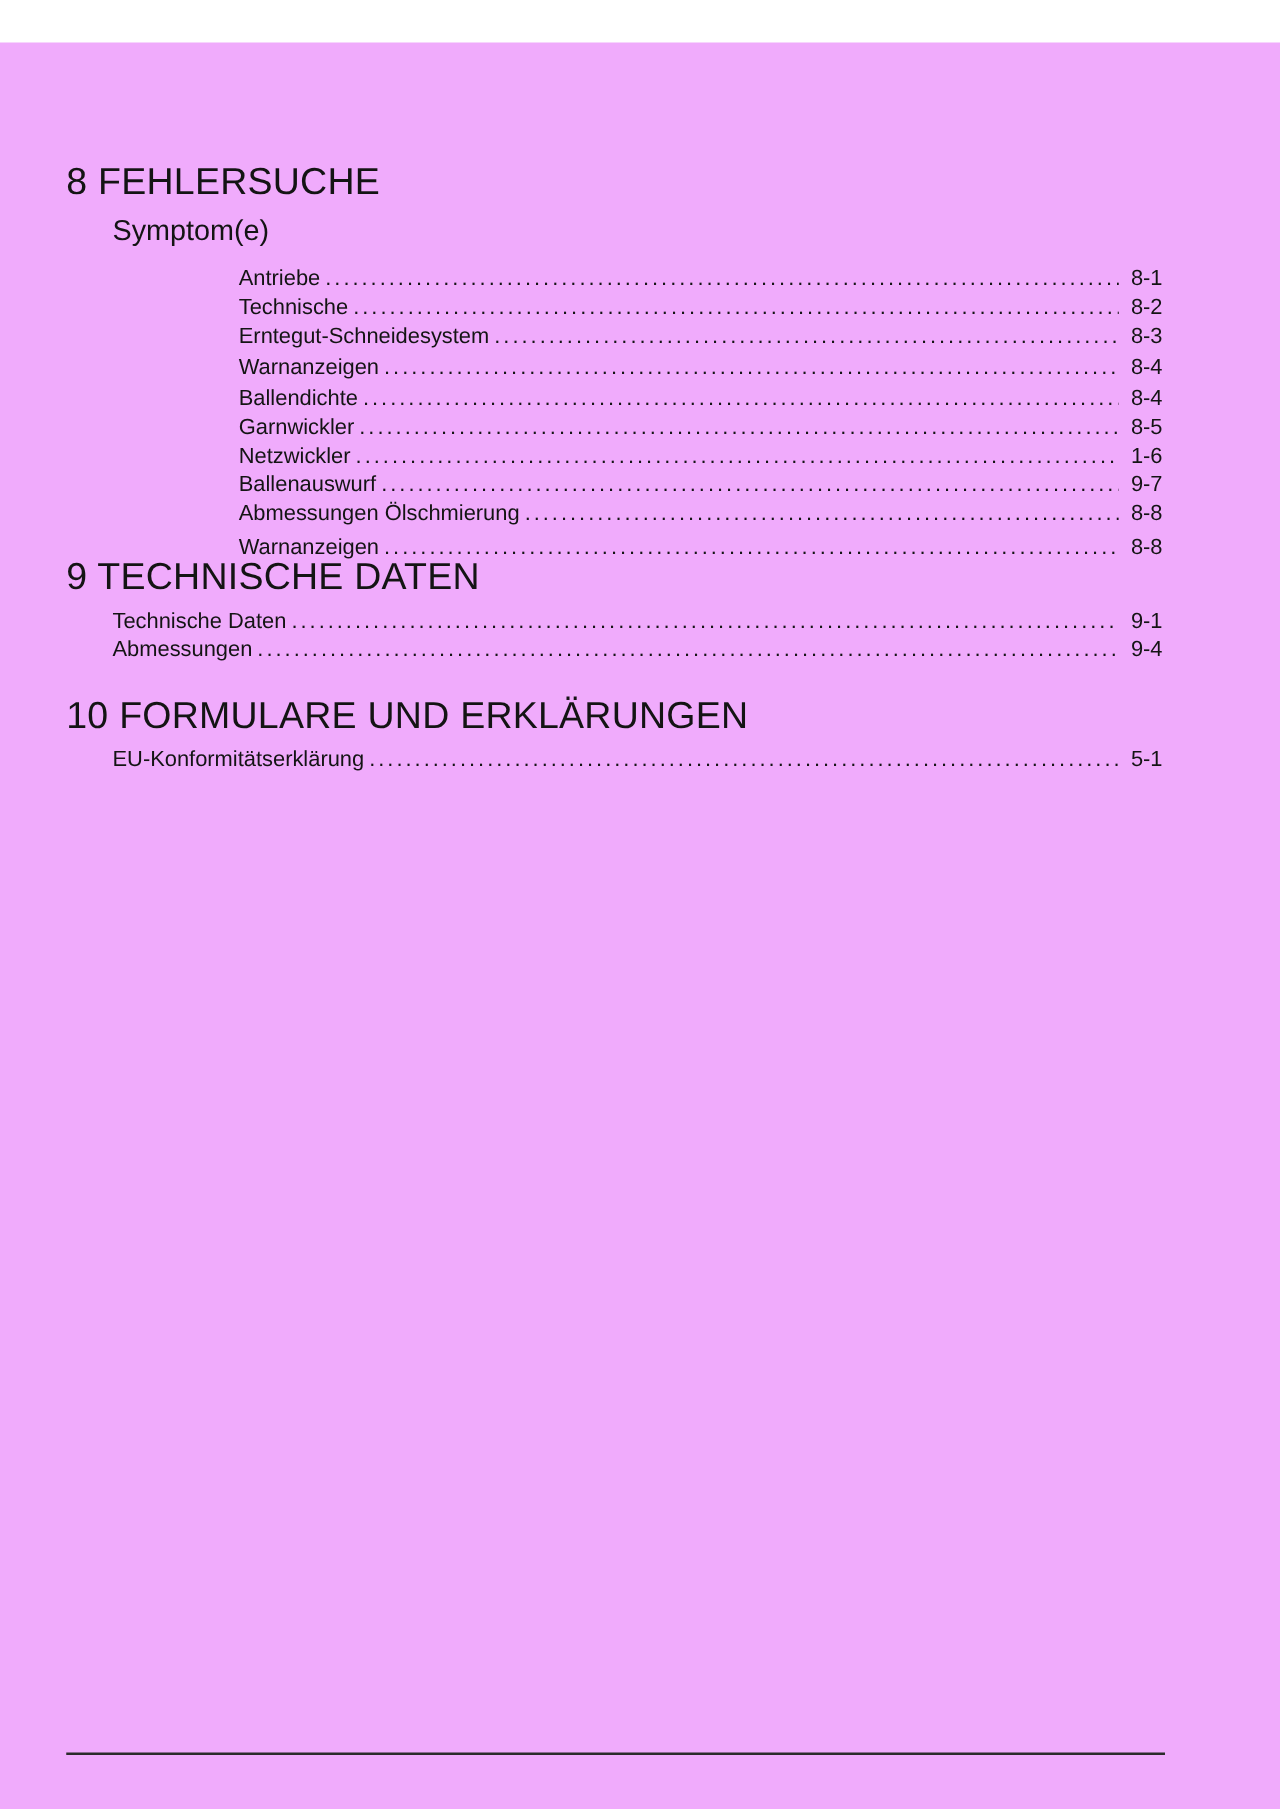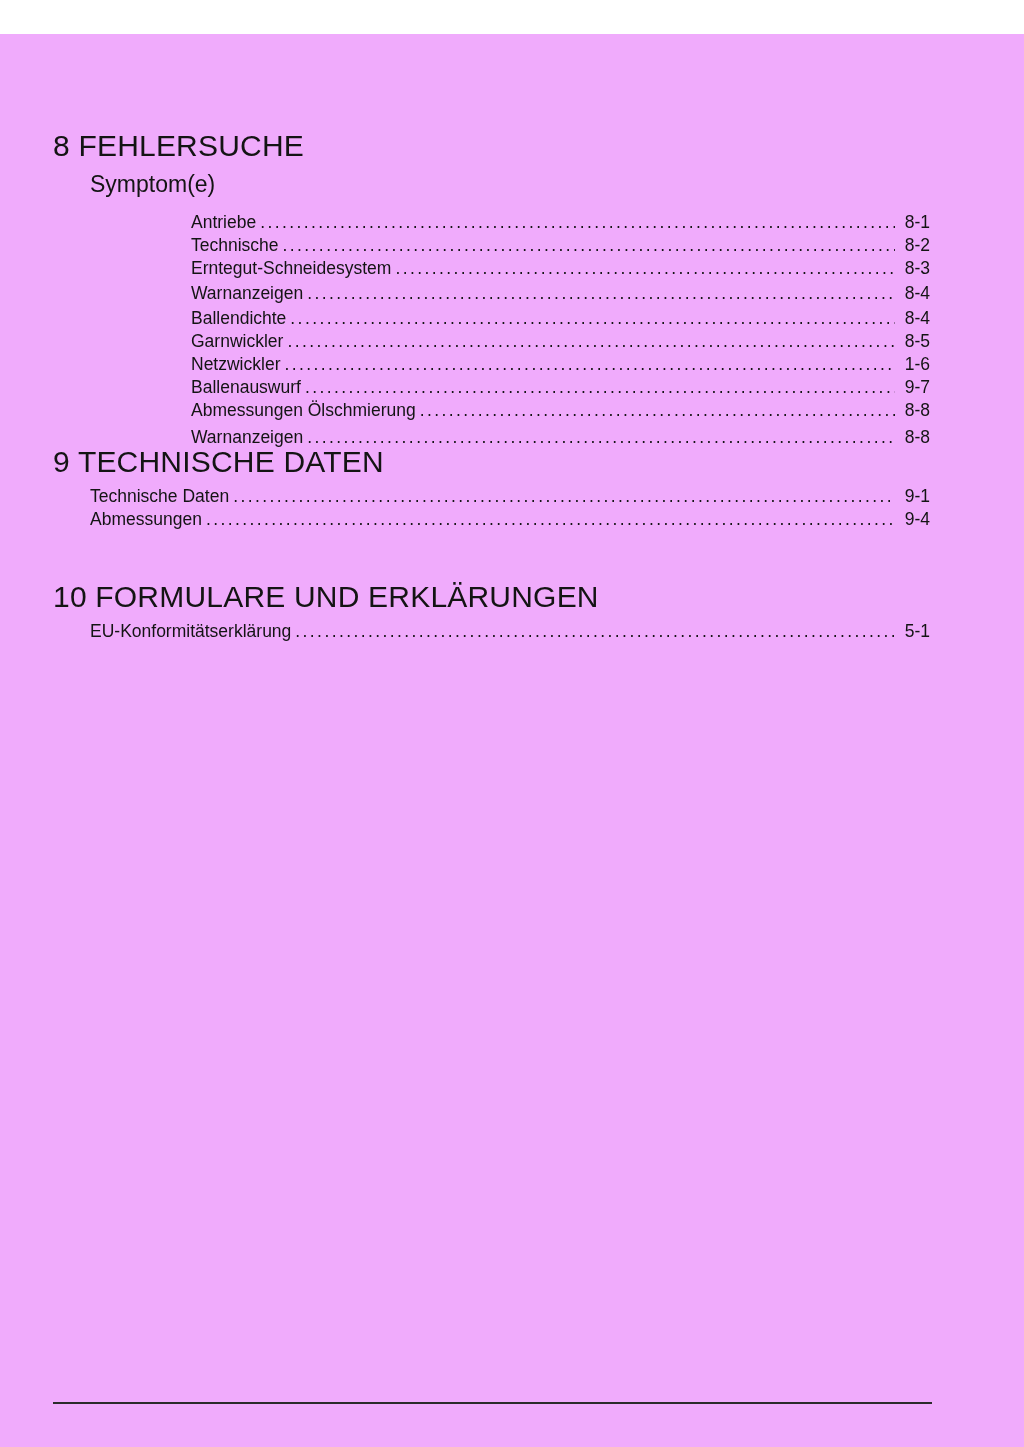--- a/index.html
+++ b/index.html
@@ -22,21 +22,21 @@
     background: #f0abfc;
     margin-top: 34px;
   }
   .section {
     position: absolute;
     left: 53px;
     right: 94px; 
   }
   .section-8  { top: 95px;  }
   .section-9  { top: 411px; }
-  .section-10 { top: 546px; }
+  .section-10 { top: 522px; }
 
   .sec-heading {
     font-size: 30px;
     font-weight: 400;
     line-height: 34px;
     margin: 0 0 6px 0;
     letter-spacing: 0.2px;
     white-space: nowrap;
   }
   .sub-heading {

